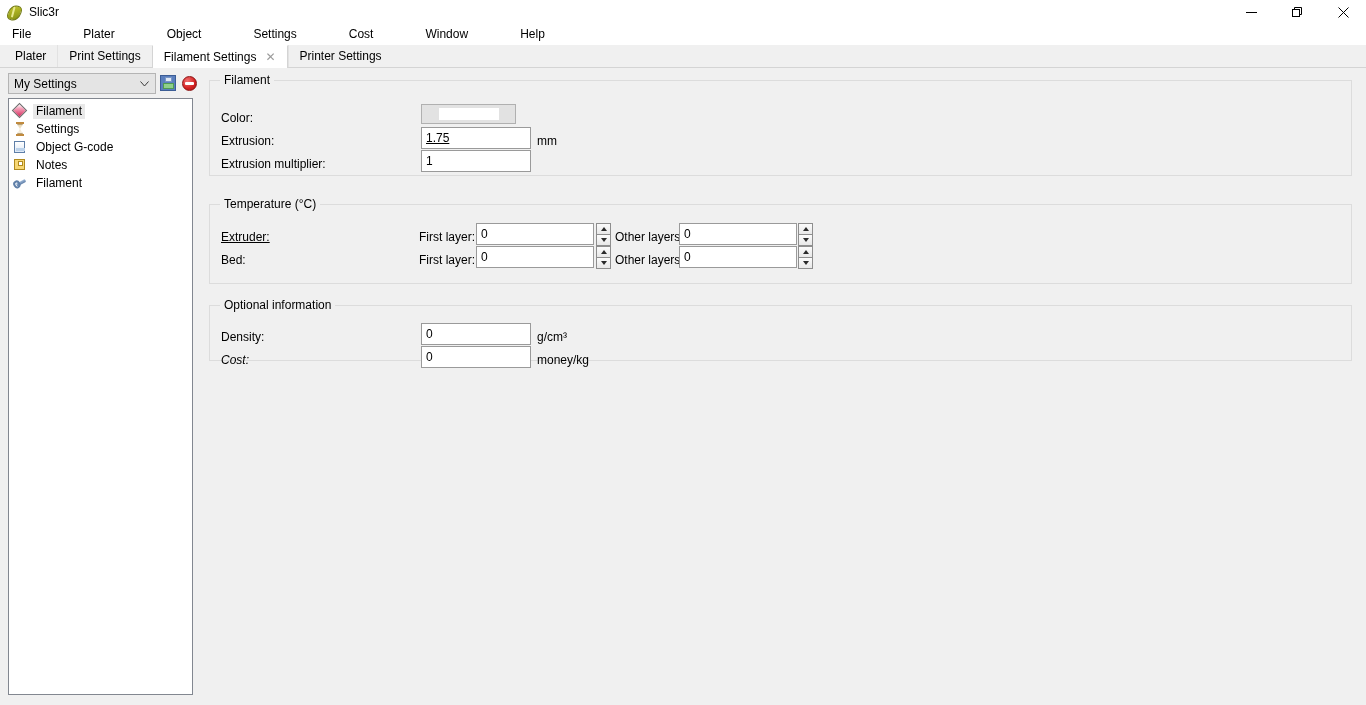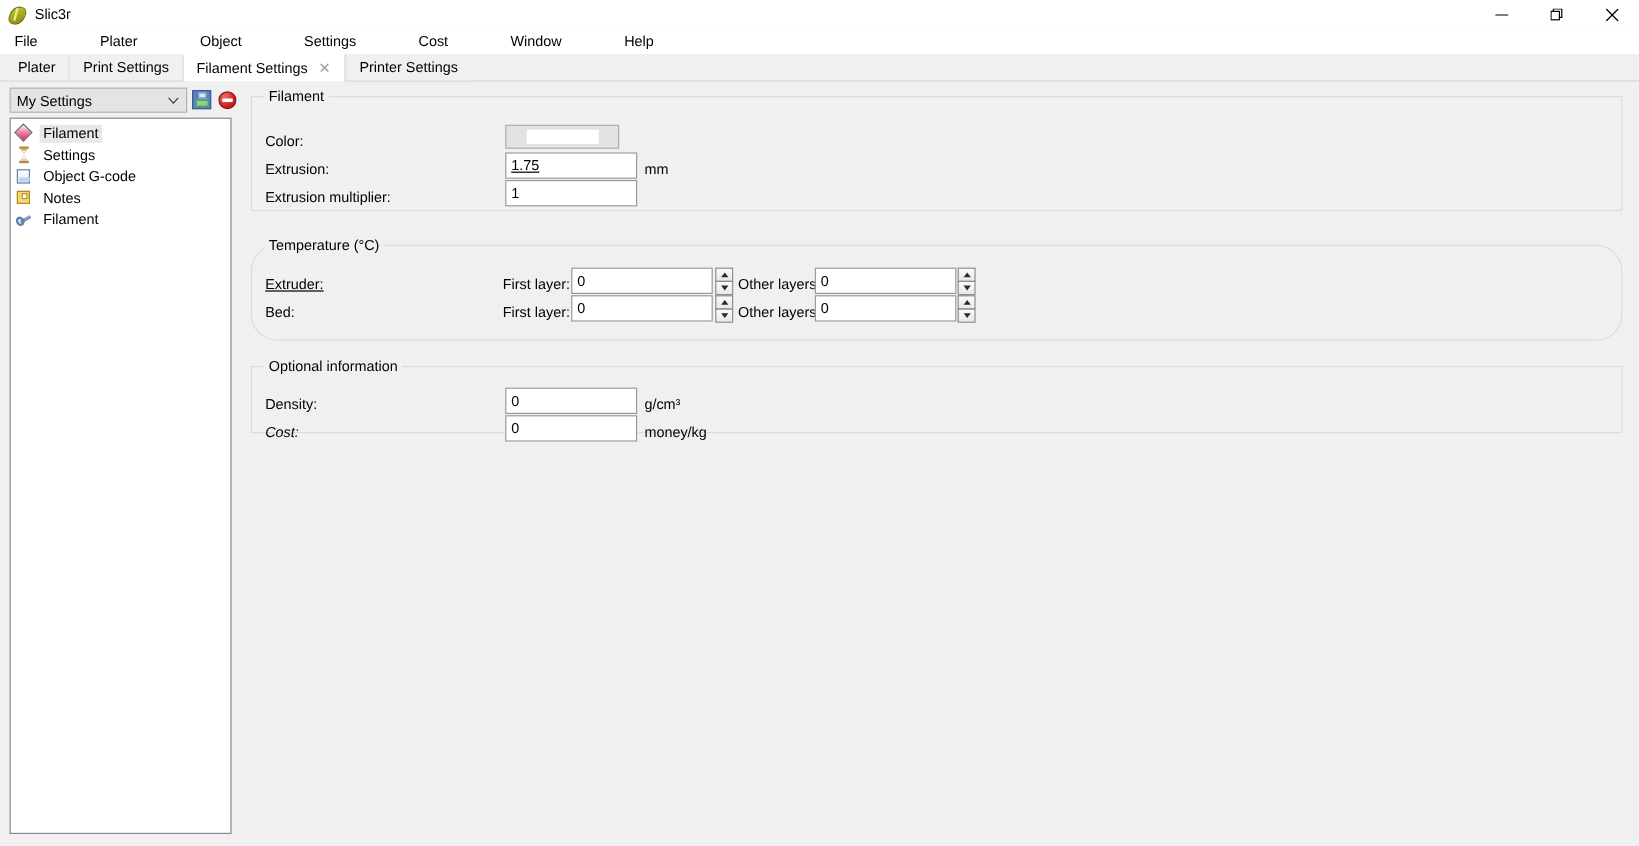--- a/index.html
+++ b/index.html
@@ -569,21 +569,21 @@
       </div>
 
       <div class="row-label" style="left:11px; top:53px;">Extrusion:</div>
       <div class="text-input" style="left:211px; top:46px; width:110px; height:22px;text-decoration:underline;">1.75</div>
       <div class="unit" style="left:327px; top:53px;">mm</div>
 
       <div class="row-label" style="left:11px; top:76px;">Extrusion multiplier:</div>
       <div class="text-input" style="left:211px; top:69px; width:110px; height:22px;">1</div>
     </div>
 
-    <div class="groupbox" style="left:9px; top:136px; width:1143px; height:80px;border-radius:22px;">
+    <div class="groupbox" style="left:9px; top:136px; width:1143px; height:80px;">
       <div class="group-title">Temperature (°C)</div>
 
       <div class="row-label" style="left:11px; top:25px;text-decoration:underline;">Extruder:</div>
       <div class="row-label" style="left:209px; top:25px;">First layer:</div>
       <div class="text-input" style="left:266px; top:18px; width:118px; height:22px;">0</div>
       <div class="spinner" style="left:386px; top:18px;">
         <div class="spin-btn up">
             <span class="tri up"></span>
           </div>
         <div class="spin-btn down">

